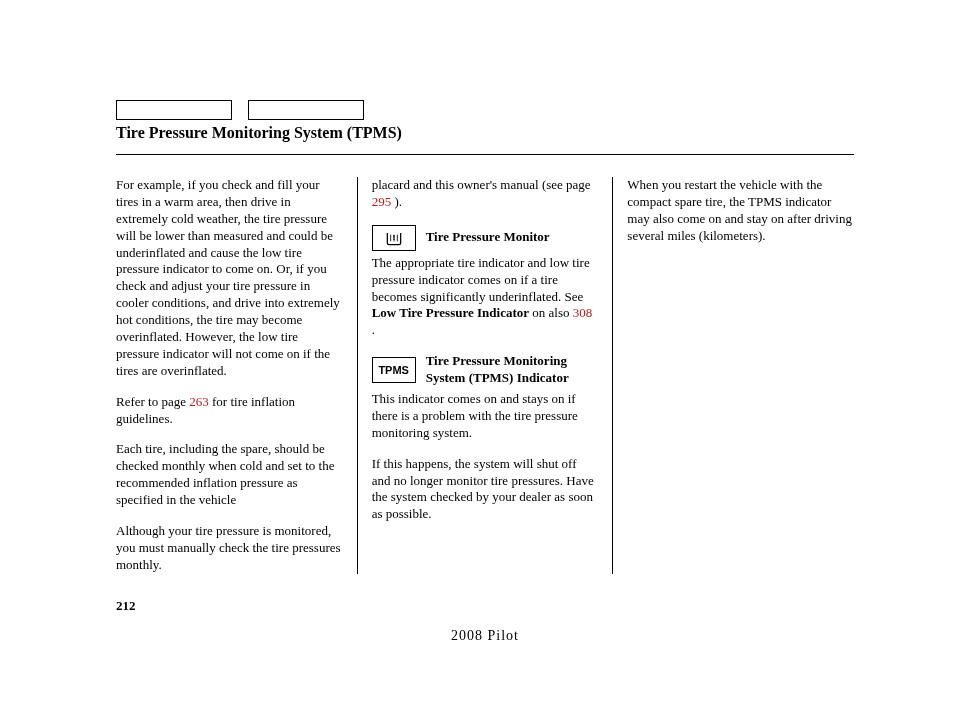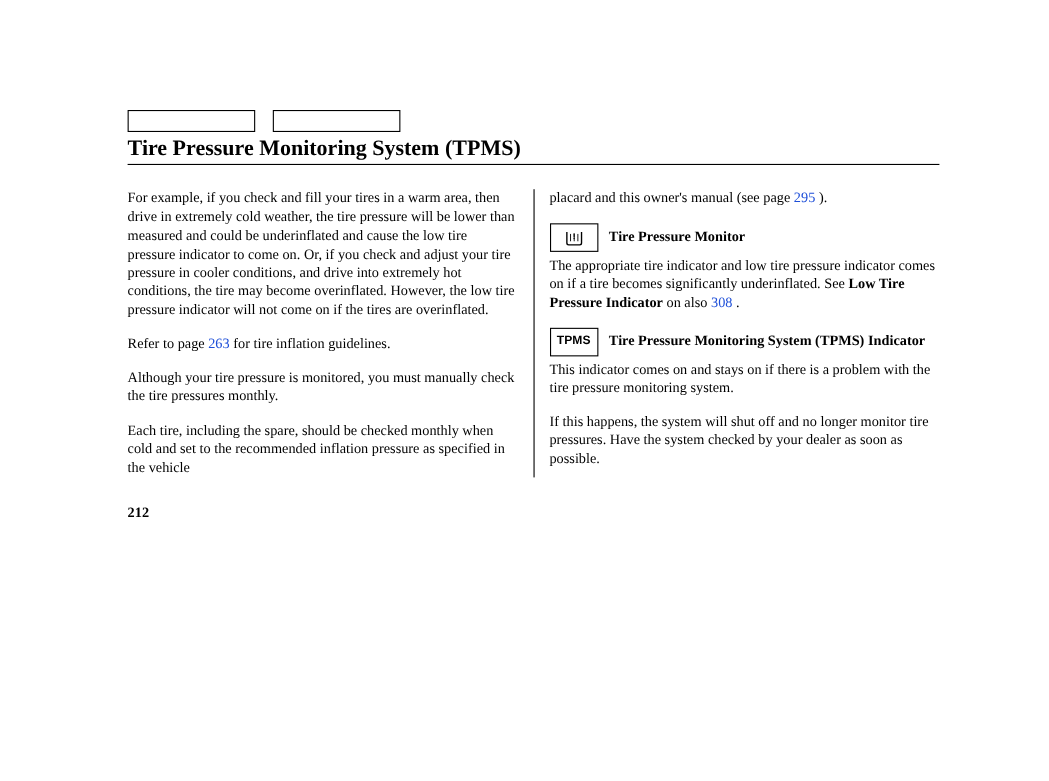--- a/index.html
+++ b/index.html
@@ -23,24 +23,24 @@
       display: flex;
       gap: 16px;
       margin-bottom: 4px;
     }
     .tab {
       width: 116px;
       height: 20px;
       border: 1px solid #000;
     }
     .title {
-      font-size: 20px;
+      font-size: 16px;
       font-weight: bold;
       border-bottom: 1px solid #000;
-      padding-bottom: 2px;
+      padding-bottom: 12px;
       margin-bottom: 22px;
     }
     .columns {
       display: flex;
       gap: 0;
     }
     .col {
       flex: 1;
       padding-right: 14px;
       padding-left: 14px;
@@ -54,21 +54,21 @@
       border-right: none;
       padding-right: 0;
     }
     .col p {
       margin-bottom: 14px;
     }
     .col p:last-child {
       margin-bottom: 0;
     }
     .link {
-      color: #1d4ed8;
+      color: #b91c1c;
     }
     .icon-row {
       display: flex;
       align-items: center;
       gap: 10px;
       margin-top: 12px;
       margin-bottom: 4px;
     }
     .icon-box {
       width: 44px;
@@ -114,22 +114,22 @@
   </div>
 
   <h1 class="title">Tire Pressure Monitoring System (TPMS)</h1>
 
   <div class="columns">
     <div class="col">
       <p>For example, if you check and fill your tires in a warm area, then drive in extremely cold weather, the tire pressure will be lower than measured and could be underinflated and cause the low tire pressure indicator to come on. Or, if you check and adjust your tire pressure in cooler conditions, and drive into extremely hot conditions, the tire may become overinflated. However, the low tire pressure indicator will not come on if the tires are overinflated.</p>
       <p>
         <span>Refer to page </span><span class="link">263</span><span> for tire inflation guidelines.</span>
       </p>
+      <p>Each tire, including the spare, should be checked monthly when cold and set to the recommended inflation pressure as specified in the vehicle</p>
       <p>Although your tire pressure is monitored, you must manually check the tire pressures monthly.</p>
-      <p>Each tire, including the spare, should be checked monthly when cold and set to the recommended inflation pressure as specified in the vehicle</p>
     </div>
 
     <div class="col">
       <p>
         <span>placard and this owner's manual (see page </span><span class="link">295</span><span> ).</span>
       </p>
       <div class="icon-row">
         <div class="icon-box tpms-icon">
           <svg viewBox="0 0 24 24">
             <path d="M4 6 C4 6 4 18 4 18 C4 20 6 20 6 20 L18 20 C18 20 20 20 20 18 L20 6" fill="none" stroke="#000" stroke-width="1.5"></path>
@@ -143,16 +143,20 @@
         <span>The appropriate tire indicator and low tire pressure indicator comes on if a tire becomes significantly underinflated. See </span><span class="inline-label">Low Tire Pressure Indicator</span><span> on also </span><span class="link">308</span><span> .</span>
       </p>
       <div class="icon-row">
         <div class="icon-box">TPMS</div>
         <span class="icon-label">Tire Pressure Monitoring System (TPMS) Indicator</span>
       </div>
       <p style="margin-bottom:14px;">This indicator comes on and stays on if there is a problem with the tire pressure monitoring system.</p>
       <p>If this happens, the system will shut off and no longer monitor tire pressures. Have the system checked by your dealer as soon as possible.</p>
     </div>
 
+    <div class="col">
+      <p>When you restart the vehicle with the compact spare tire, the TPMS indicator may also come on and stay on after driving several miles (kilometers).</p>
+    </div>
   </div>
 
   <div class="page-number">212</div>
+  <div class="footer">2008  Pilot</div>
 </div>
 
 </body></html>

